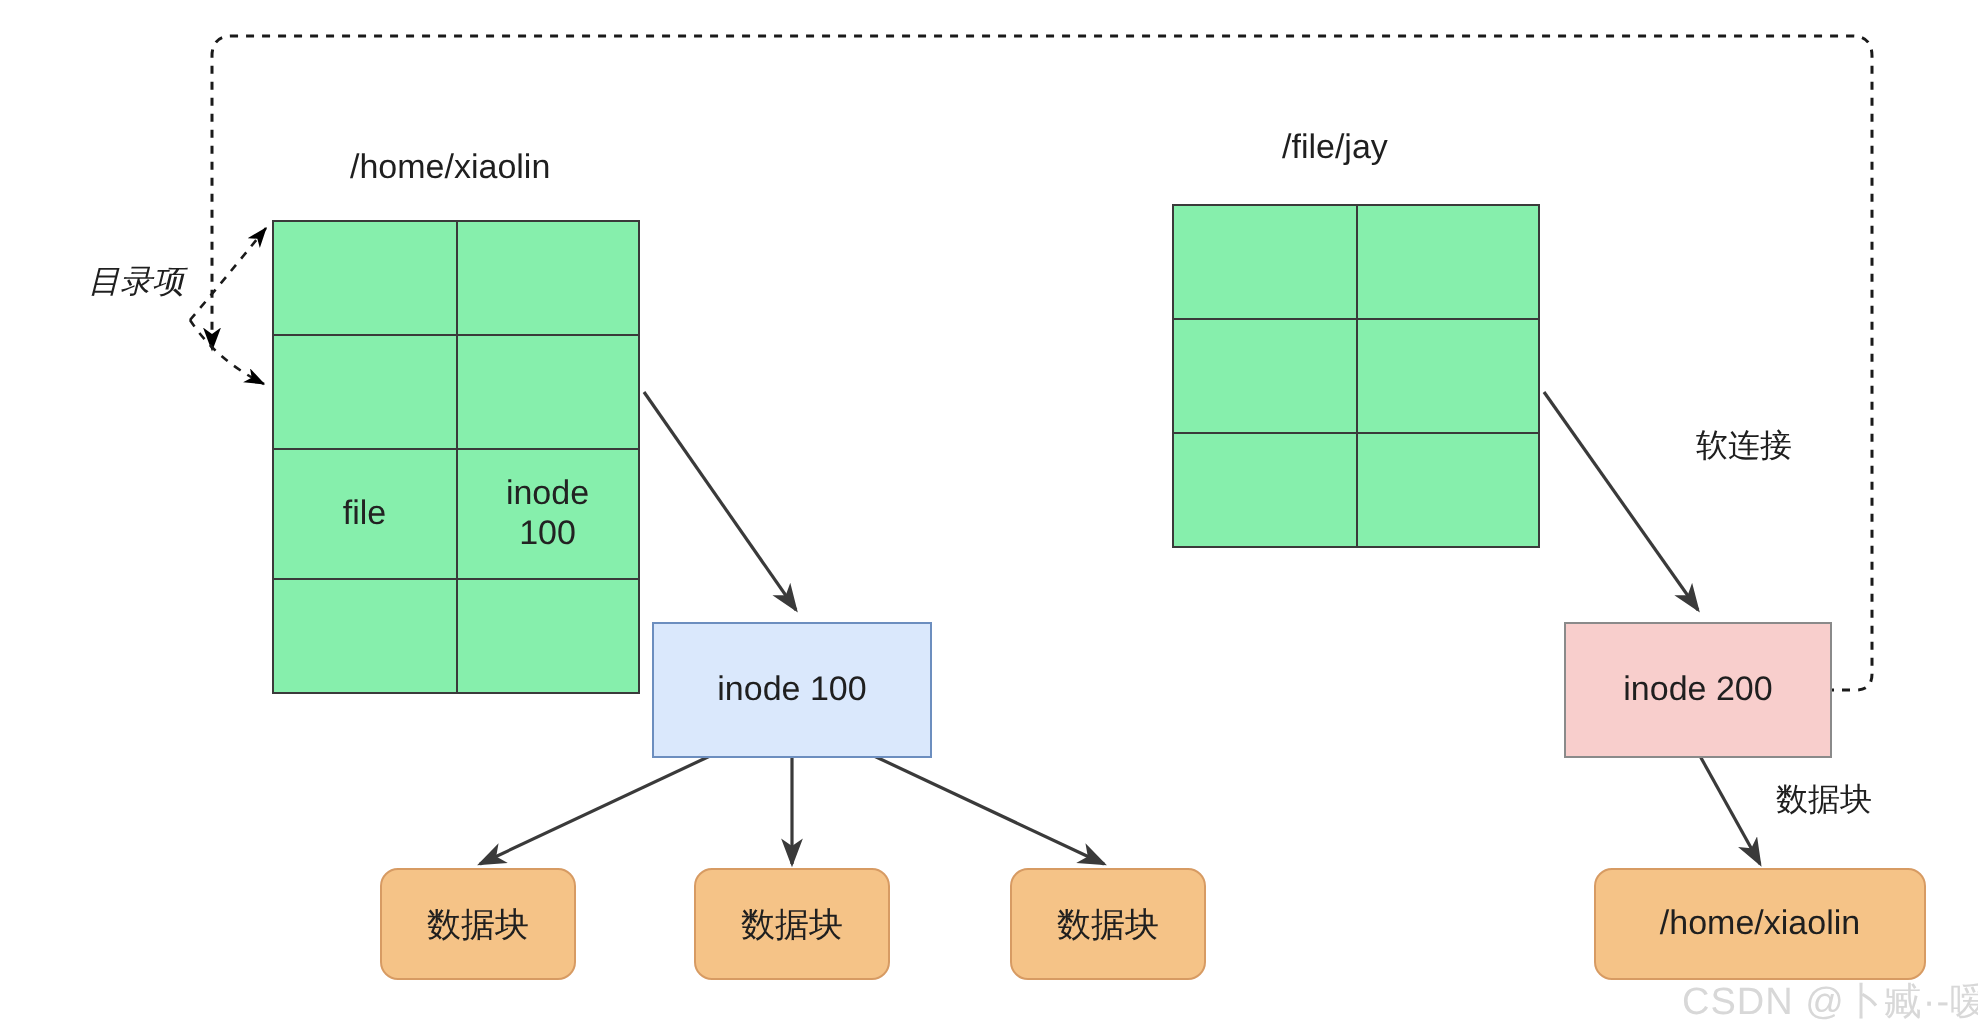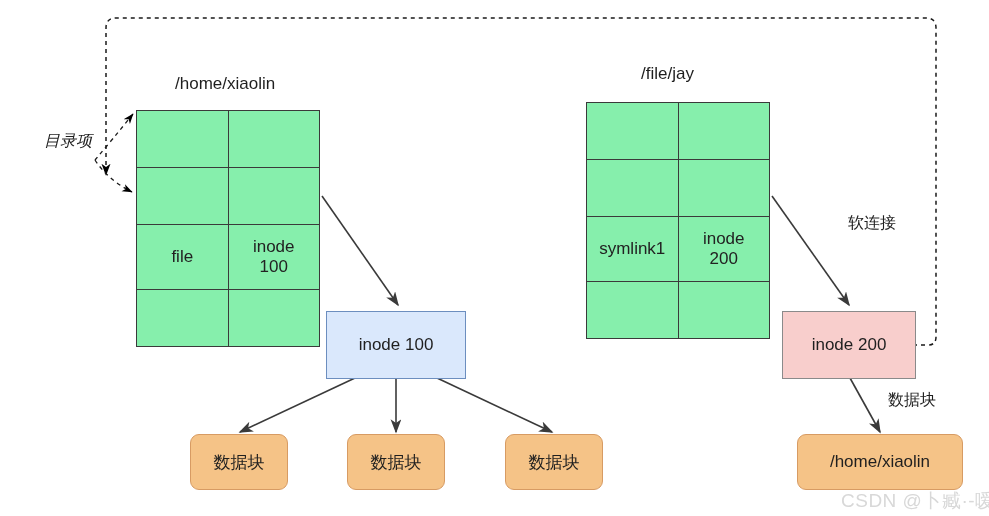--- a/index.html
+++ b/index.html
@@ -171,24 +171,20 @@
     <tbody>
       <tr>
         <td></td>
         <td></td>
       </tr>
       <tr>
         <td></td>
         <td></td>
       </tr>
       <tr>
-        <td class="cell-symlink">symlink1</td>
-        <td class="cell-inode200">inode 200</td>
-      </tr>
-      <tr>
         <td></td>
         <td></td>
       </tr>
     </tbody>
   </table>
 
   <div class="inode-box inode-100" style="left:326px; top:311px; width:140px; height:68px;">inode 100</div>
 
   <div class="inode-box inode-200" style="left:782px; top:311px; width:134px; height:68px;">inode 200</div>
 

